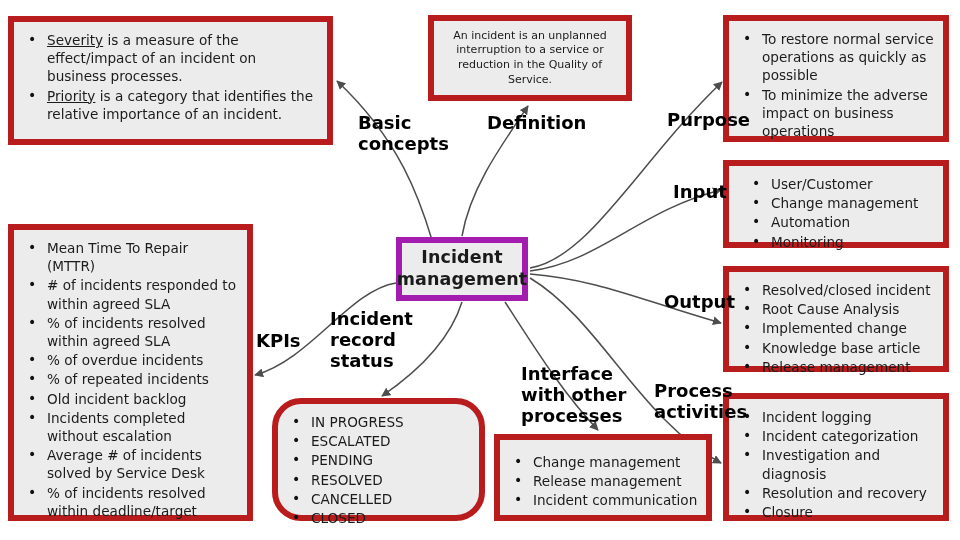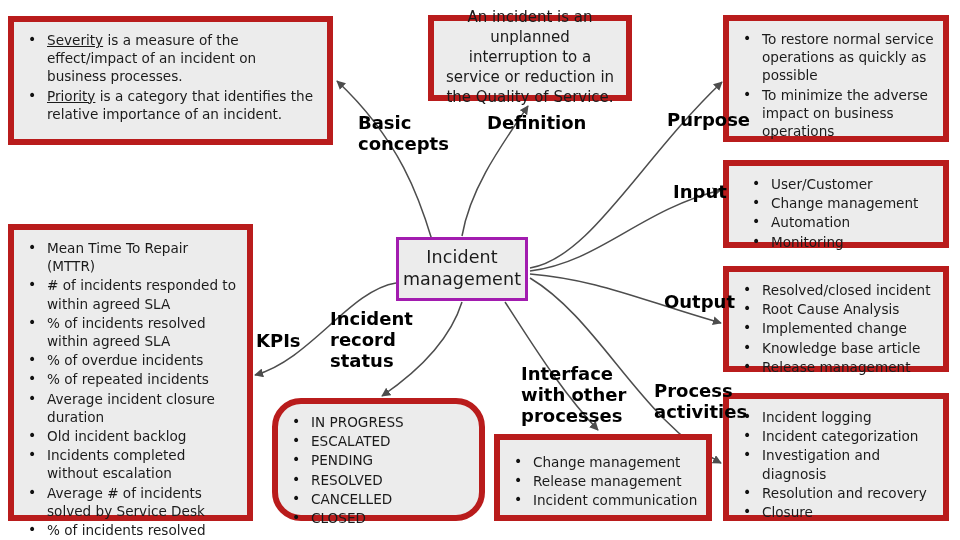--- a/index.html
+++ b/index.html
@@ -29,36 +29,36 @@
   }
   .node {
     position: absolute;
     box-sizing: border-box;
     background: #ececec;
     border: 6px solid #b91c1c;
     color: #1b1b1b;
   }
   .node.center {
     background: #ececec;
-    border: 3px solid #a21caf;
+    border: 6px solid #a21caf;
     display: flex;
     align-items: center;
     justify-content: center;
     text-align: center;
-    font-weight: normal;
+    font-weight: bold;
     font-size: 17.5px;
     line-height: 1.25;
     letter-spacing: 0.1px;
   }
   .node.para {
     display: flex;
     align-items: center;
     justify-content: center;
     text-align: center;
-    font-size: 15px;
+    font-size: 11px;
     line-height: 1.33;
     padding: 8px 10px;
   }
   .node ul {
     list-style: none;
     margin: 0;
     padding: 0;
   }
   .node ul li {
     position: relative;
@@ -187,21 +187,20 @@
   </div>
 
   <div class="node" style="left:8px; top:224px; width:245px; height:297px;">
     <div class="listwrap">
       <ul>
         <li>Mean Time To Repair (MTTR)</li>
         <li># of incidents responded to within agreed SLA</li>
         <li>% of incidents resolved within agreed SLA</li>
         <li>% of overdue incidents</li>
         <li>% of repeated incidents</li>
-        <li>Average incident closure duration</li>
         <li>Old incident backlog</li>
         <li>Incidents completed without escalation</li>
         <li>Average # of incidents solved by Service Desk</li>
         <li>% of incidents resolved within deadline/target</li>
       </ul>
     </div>
   </div>
 
   <div class="node" style="left:272px; top:398px; width:213px; height:123px;border-radius:29px;">
     <div class="listwrap">

